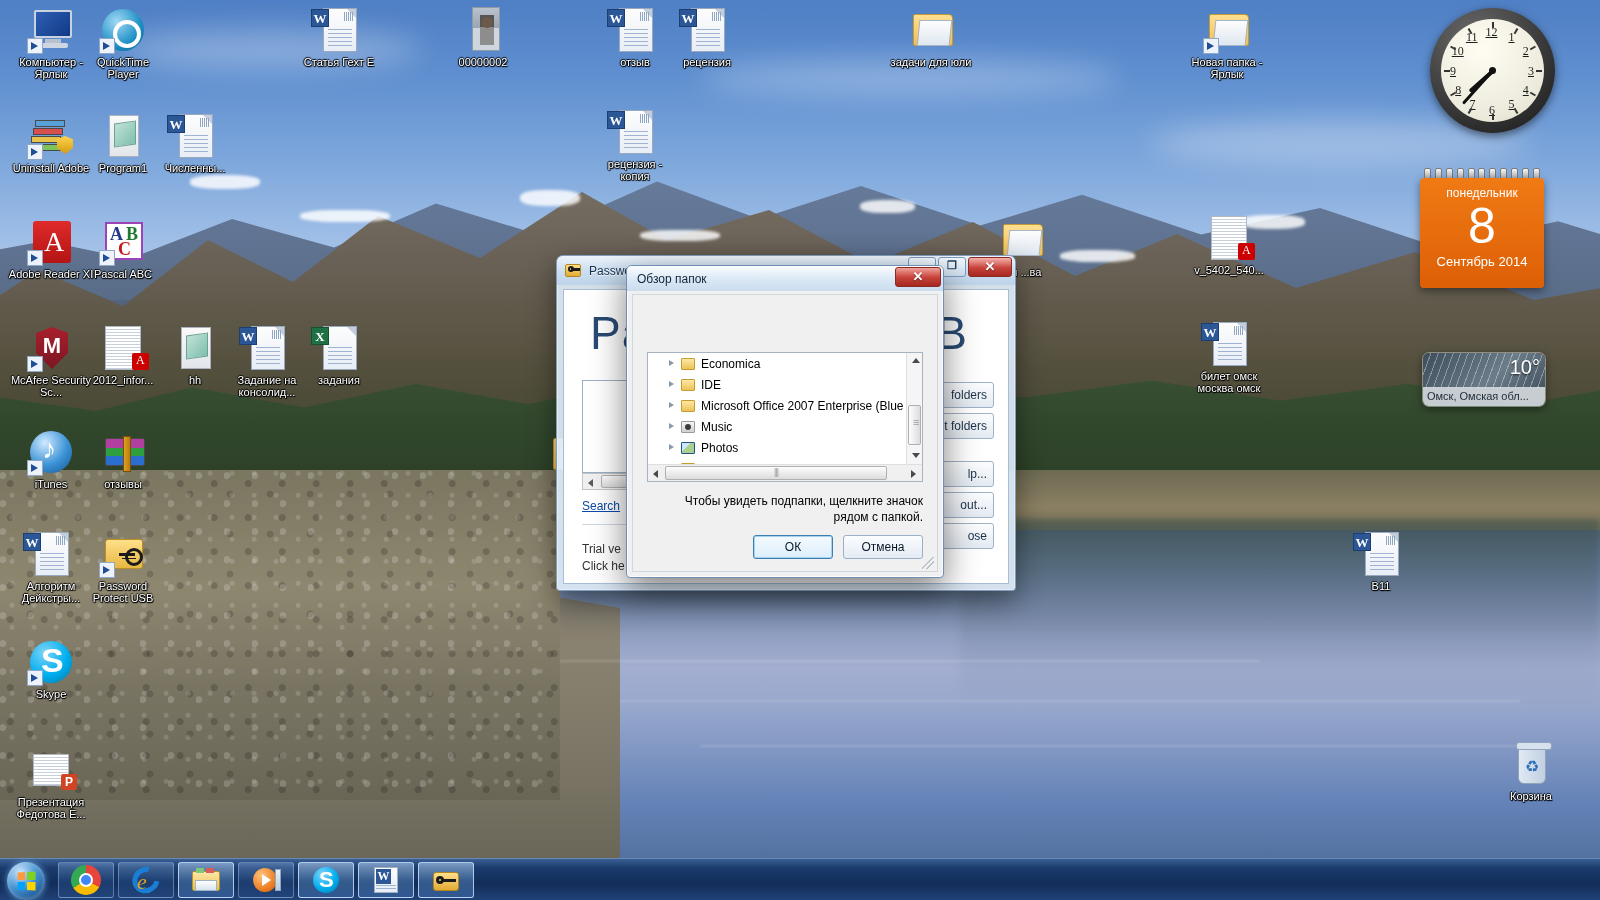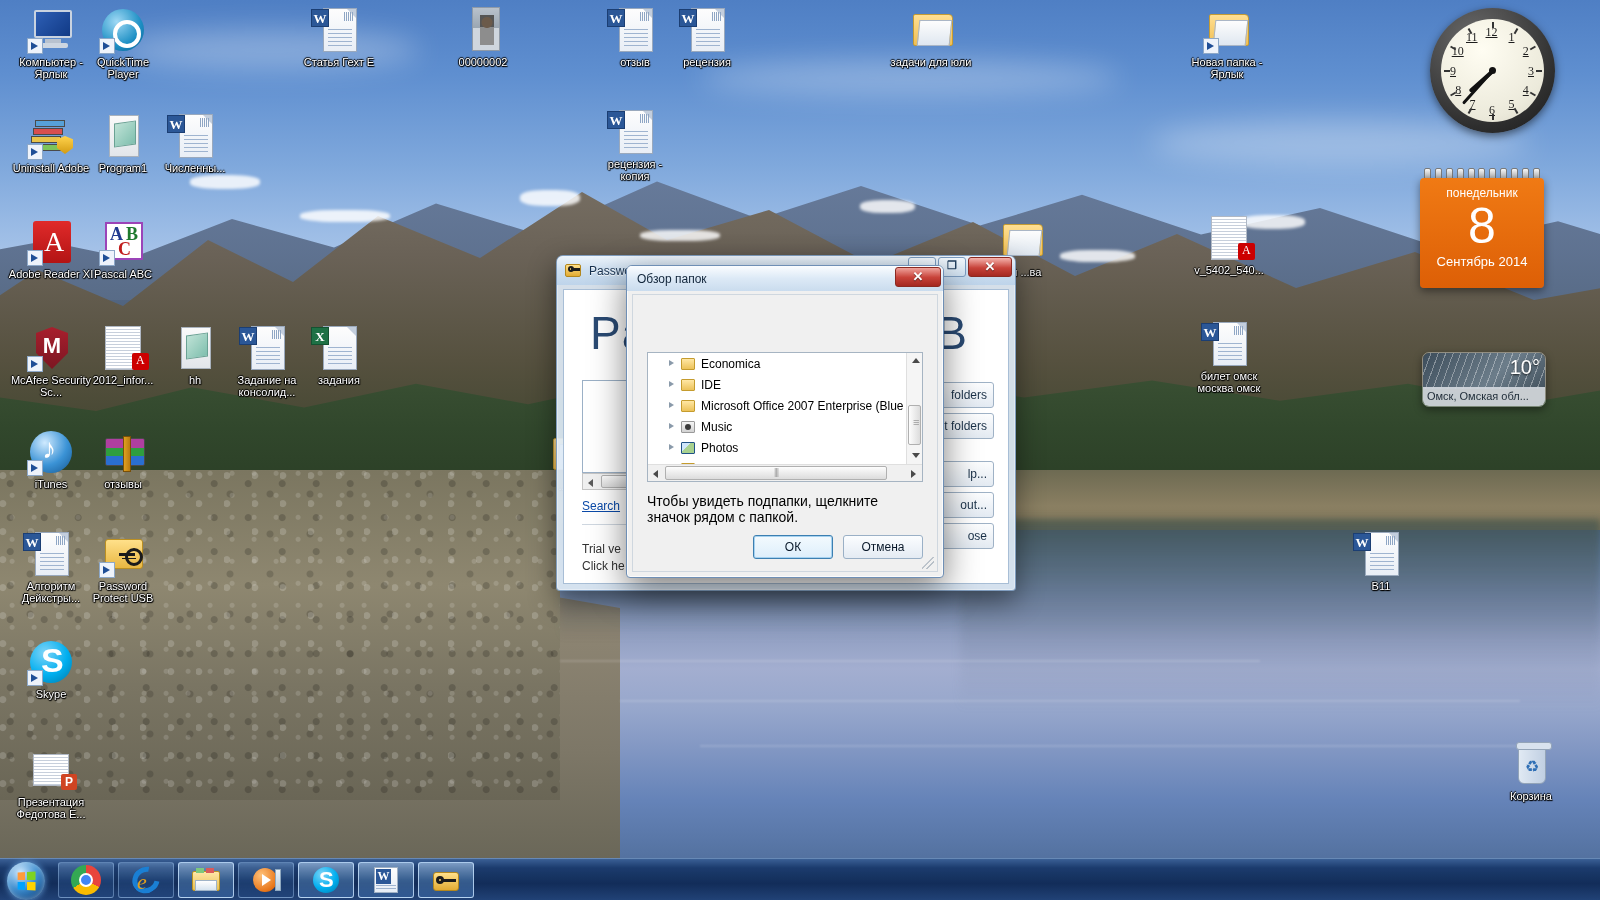--- a/index.html
+++ b/index.html
@@ -391,21 +391,21 @@
     background:linear-gradient(180deg,#fdfdfd,#dcdcdc);
     border:1px solid #b0b0b0; border-radius:2px;
   }
   .hthumb:after{ content:'|||'; position:absolute; left:50%; top:0px;
     transform:translateX(-50%); color:#9a9a9a; font-size:9px; letter-spacing:-1px; }
   .arrbtn { position:absolute; width:16px; height:16px; background:transparent; }
   .arrbtn i { position:absolute; left:5px; top:5px; width:0; height:0; }
 
   .dlg-note {
     position:absolute; left:14px; right:14px; top:198px;
-    font-size:14px; color:#000; line-height:16px;
+    font-size:12px; color:#000; line-height:16px;text-align:right;
   }
   .dlg-buttons { position:absolute; right:14px; bottom:12px; display:flex; gap:10px; }
   .dlg-btn {
     width:80px; height:24px; font-size:12px; color:#0b1a2b;
     background:linear-gradient(180deg,#fbfdff,#e4ebf3);
     border:1px solid #9ab0c6; border-radius:3px; text-align:center; line-height:22px;
   }
   .dlg-btn.default {
     border-color:#3c7fb1;
     box-shadow:0 0 0 1px #a6d2f0 inset;

